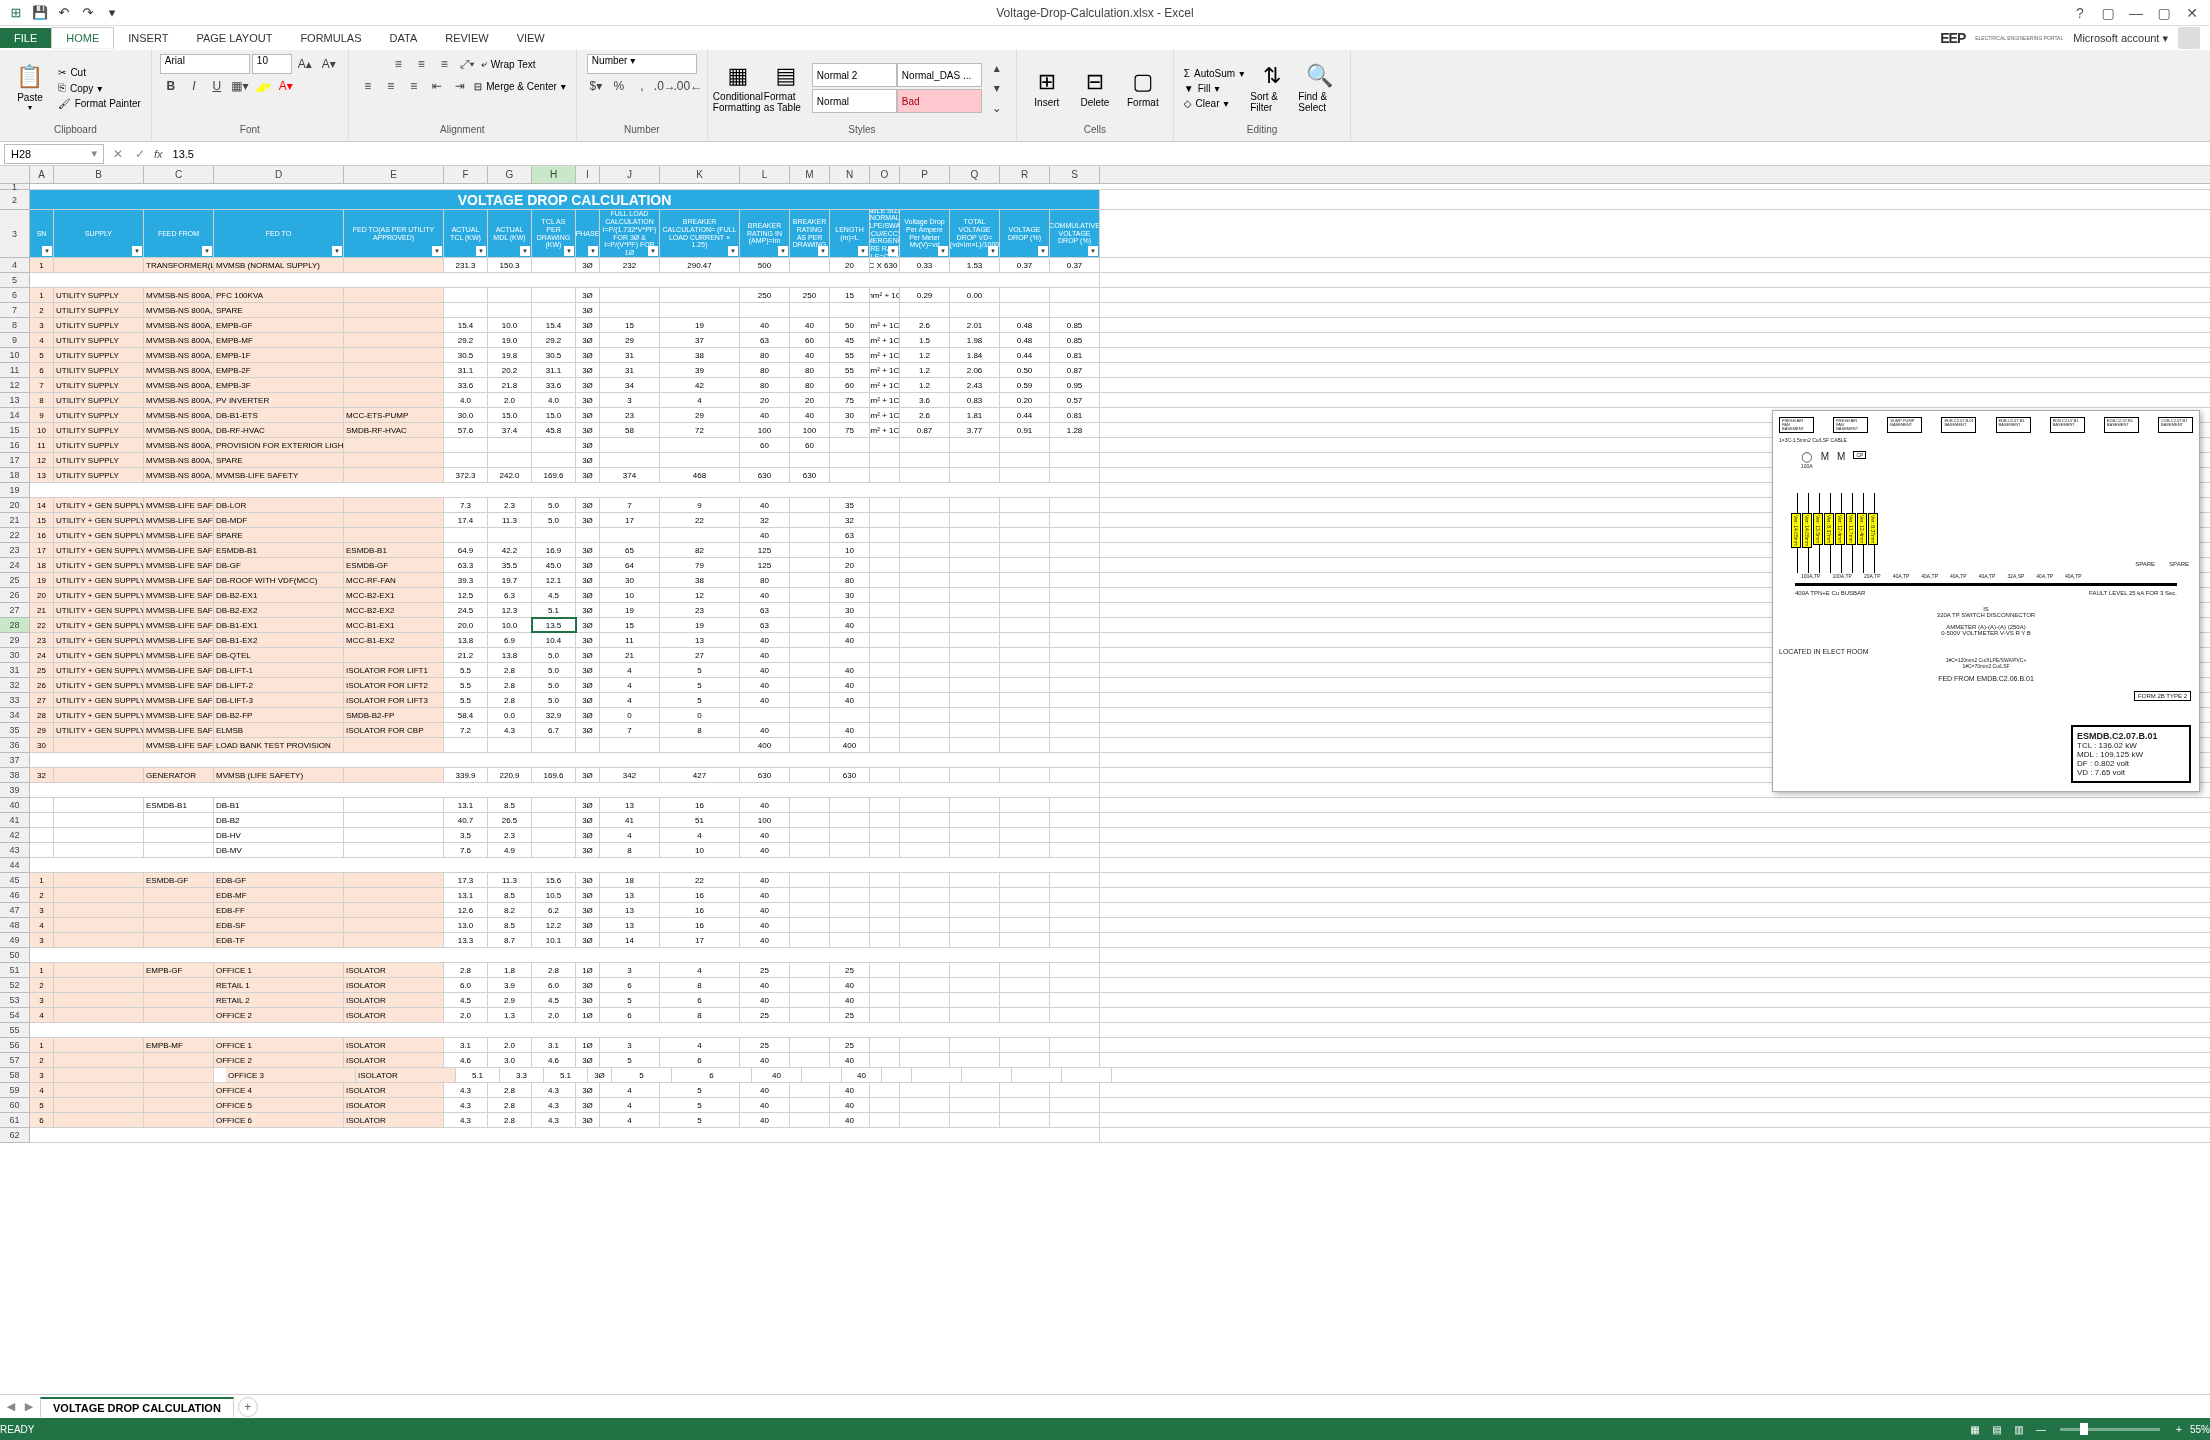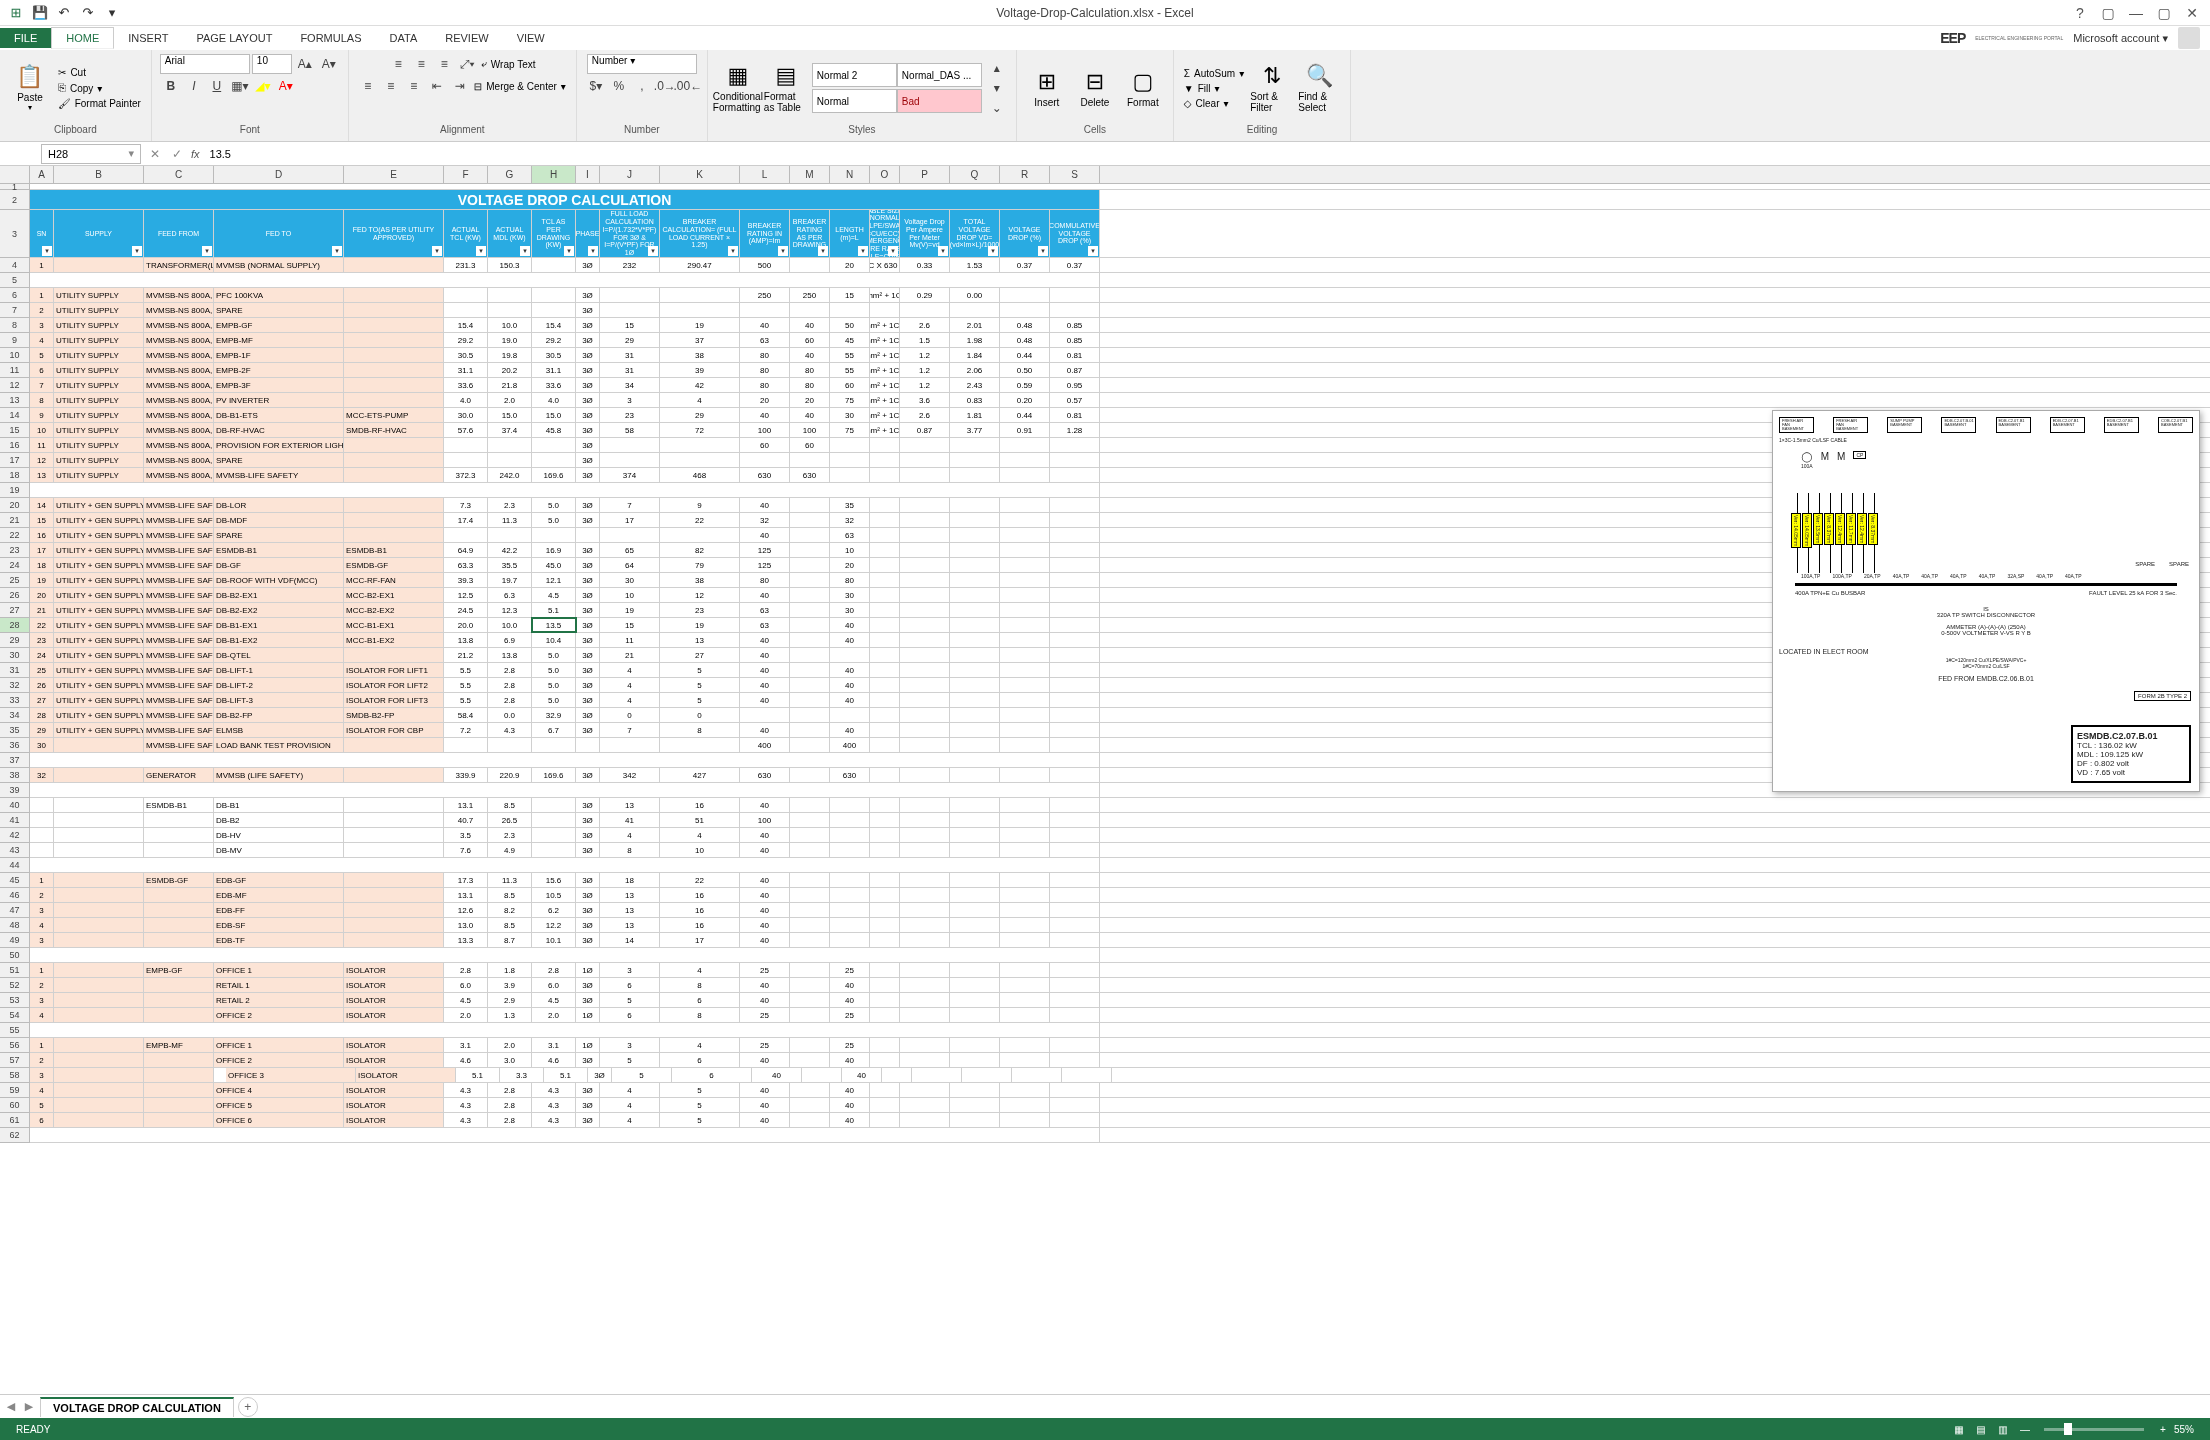--- a/index.html
+++ b/index.html
@@ -35,21 +35,21 @@
   .select { height: 20px; font-size: 10px; border: 1px solid #bbb; background: #fff; padding: 0 4px; }
   .icon-btn { width: 22px; height: 20px; display: flex; align-items: center; justify-content: center; cursor: pointer; font-size: 12px; color:#444;}
   .icon-row { display: flex; gap: 1px; }
   .styles-gallery { display: flex; flex-direction:column; gap:2px;}
   .style-cell { width: 85px; height: 24px; border: 1px solid #bbb; font-size: 10px; display: flex; align-items: center; padding: 0 4px; background:#fff;}
   .style-normal2 { background:#fff; }
   .style-das { background:#fff; }
   .style-bad { background:#ffc7ce; color:#9c0006;}
 
   
-  .formula-row { height: 24px; display: flex; align-items: center; border-bottom: 1px solid #ccc; padding-left: 37px; }
+  .formula-row { height: 24px; display: flex; align-items: center; border-bottom: 1px solid #ccc; }
   .name-box { width: 100px; height: 20px; border: 1px solid #bbb; margin: 0 4px; padding: 0 6px; font-size: 11px; display:flex; align-items:center; justify-content:space-between;}
   .fx-btns { display: flex; gap: 2px; }
   .fx-btn { width: 20px; height: 20px; display: flex; align-items: center; justify-content: center; color: #888; cursor: pointer; font-size:12px;}
   .fx-label { font-style: italic; font-size: 11px; color: #555; padding: 0 4px; }
   .formula-input { flex: 1; height: 20px; border: none; font-size: 11px; padding: 0 6px; outline: none; }
 
   
   .sheet-area { position: relative; height: calc(100vh - 26px - 24px - 92px - 24px - 24px - 22px); overflow: hidden; background:#fff;}
   .col-headers { display: flex; height: 18px; background: #f0f0f0; border-bottom: 1px solid #bbb; position:sticky; top:0;}
   .corner { width: 30px; border-right: 1px solid #bbb; background: #f0f0f0; }
@@ -92,21 +92,21 @@
   .form-type { position:absolute; right:8px; top:280px; border:1px solid #000; padding:1px 3px; font-size:6px; background:#fff;}
 
   
   .sheet-tabs { height: 24px; background: #fff; border-top: 1px solid #ccc; display: flex; align-items: center; padding: 0 4px; gap: 4px; }
   .nav-btn { width: 14px; height: 18px; display: flex; align-items: center; justify-content: center; color: #888; cursor: pointer; }
   .sheet-tab { padding: 3px 12px; font-size: 11px; border: 1px solid #ccc; border-bottom: none; cursor: pointer; background:#fff;}
   .sheet-tab.active { font-weight: bold; background: #fff; border-top:2px solid #217346;}
   .add-sheet { width: 20px; height: 20px; border: 1px solid #ccc; border-radius: 50%; display: flex; align-items: center; justify-content: center; cursor: pointer; font-size:12px; color:#666;}
 
   
-  .statusbar { height: 22px; background: #217346; color: #fff; display: flex; align-items: center; padding: 0 16px; font-size: 10px; }
+  .statusbar { height: 22px; background: #217346; color: #fff; display: flex; align-items: center; padding: 0 0; font-size: 10px; }
   .status-left { flex: 1; }
   .view-btn { width: 22px; height: 18px; display: flex; align-items: center; justify-content: center; cursor: pointer; color:#fff;}
   .zoom-slider { width: 100px; height: 3px; background: rgba(255,255,255,0.4); margin: 0 8px; position:relative;}
   .zoom-thumb { width:8px; height:12px; background:#fff; position:absolute; left:20px; top:-5px;}
 </style>
 </head>
 <body>
 
 <div class="titlebar">
   <div class="qat">

